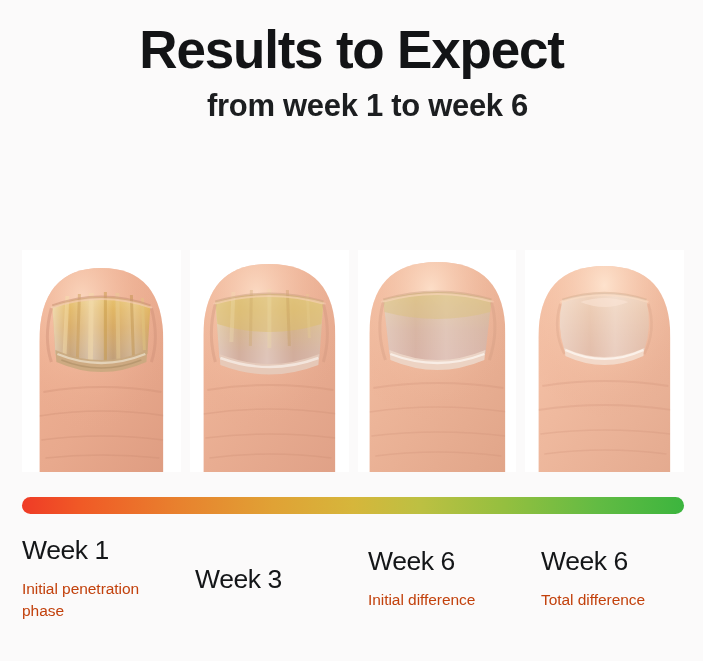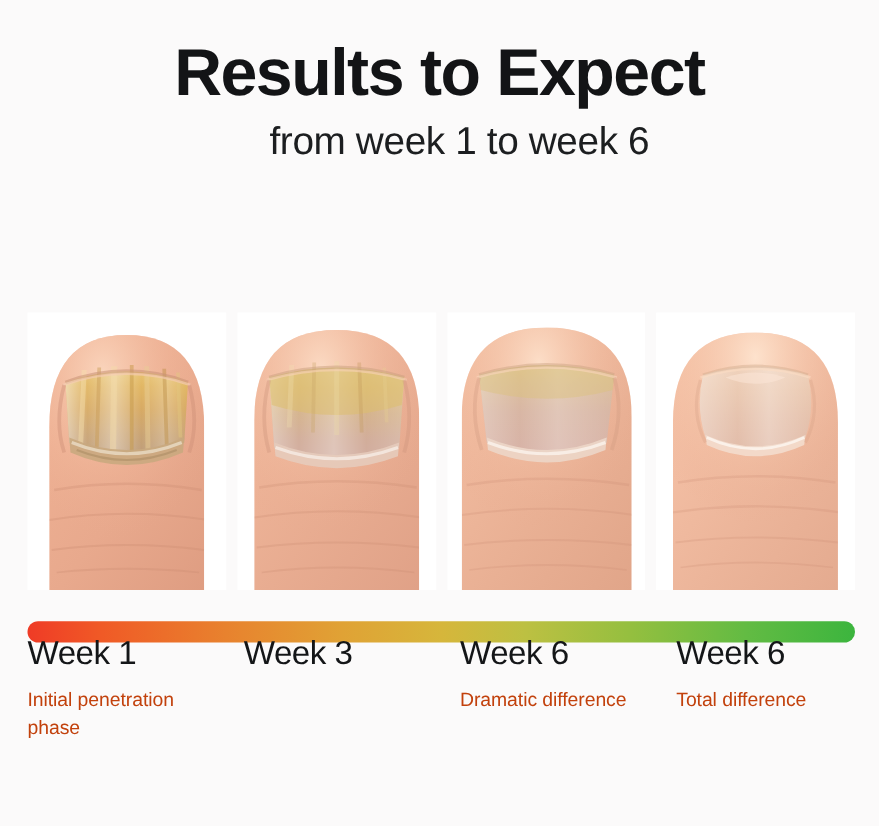--- a/index.html
+++ b/index.html
@@ -25,29 +25,29 @@
   
   .header {
     text-align: center;
     padding-top: 22px;
   }
   .title {
     font-size: 53px;
     font-weight: 700;
     letter-spacing: -1.2px;
     line-height: 1.06;
-    margin: 9px;
+    margin: 0;
     color: #131416;
     font-stretch: condensed;
   }
   .subtitle {
     font-size: 31px;
-    font-weight: 400;
+    font-weight: 700;
     line-height: 1.12;
-    margin: 2px 0 0 0;
+    margin: 11px 0 0 0;
     color: #1c1e20;
     letter-spacing: -0.3px;
     padding-left: 32px;
   }
   .lede {
     font-size: 21.5px;
     font-weight: 400;
     line-height: 1.40;
     margin: 13px auto 0 auto;
     width: 520px;
@@ -94,24 +94,25 @@
         #d6b63b 50%,
         #bdc042 60%,
         #94bf3f 73%,
         #62bb43 87%,
         #3cb53e 100%);
   }
 
   
   .captions {
     position: absolute;
-    top: 508px;
+    top: 536px;
     left: 22px;
     width: 662px;
     display: flex;
+    align-items: center;
   }
   .caption-col {
     width: 173px;
     flex: 0 0 173px;
   }
   .caption-col:last-child {
     flex: 0 0 auto;
     width: 160px;
   }
   .caption-week {
@@ -394,21 +395,21 @@
       <div class="caption-week">Week 1</div>
       <div class="caption-desc">Initial penetration phase</div>
     </div>
 
     <div class="caption-col">
       <div class="caption-week">Week 3</div>
     </div>
 
     <div class="caption-col">
       <div class="caption-week">Week 6</div>
-      <div class="caption-desc">Dramatic difference</div>
+      <div class="caption-desc">Initial difference</div>
     </div>
 
     <div class="caption-col">
       <div class="caption-week">Week 6</div>
       <div class="caption-desc">Total difference</div>
     </div>
 
   </div>
 
 </div>

